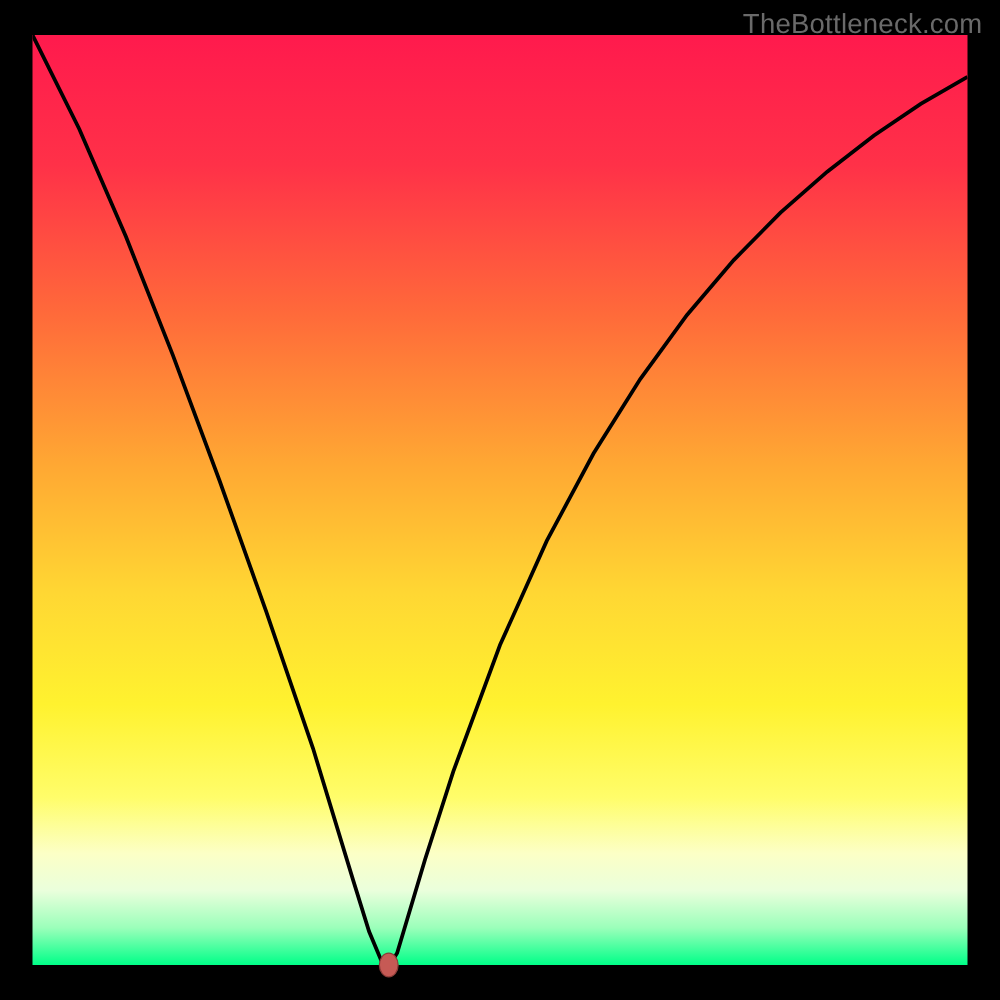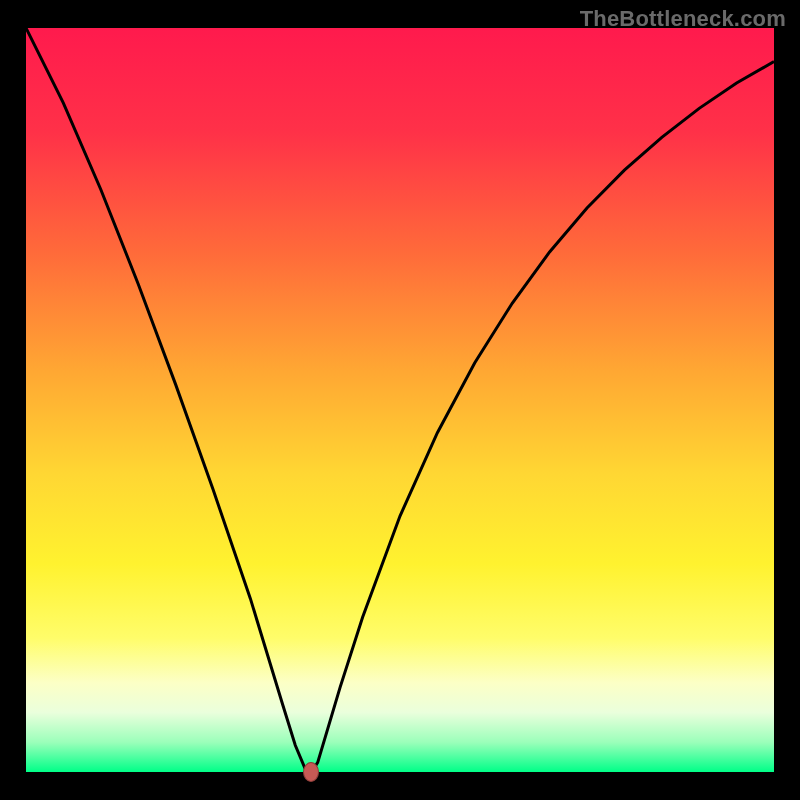--- a/index.html
+++ b/index.html
@@ -16,21 +16,21 @@
     width: 800px;
     height: 800px;
     background: #000;
   }
   .watermark {
     position: absolute;
     top: 6px;
     right: 14px;
     color: #6a6a6a;
     font-size: 22px;
-    font-weight: 700;
+    font-weight: 400;
     letter-spacing: 0.2px;
     z-index: 5;
     font-family: Arial, Helvetica, sans-serif;
   }
   .plot {
     position: absolute;
     left: 26px;
     top: 28px;
     width: 748px;
     height: 744px;

